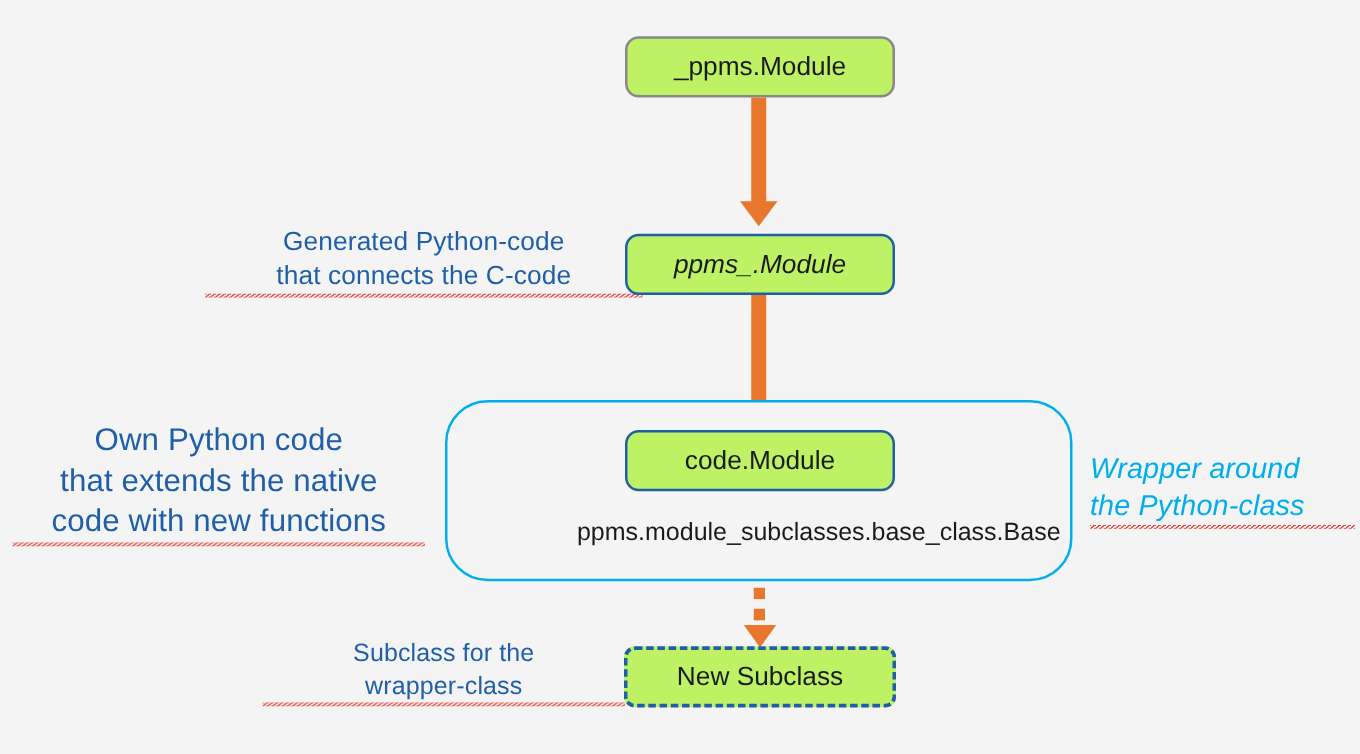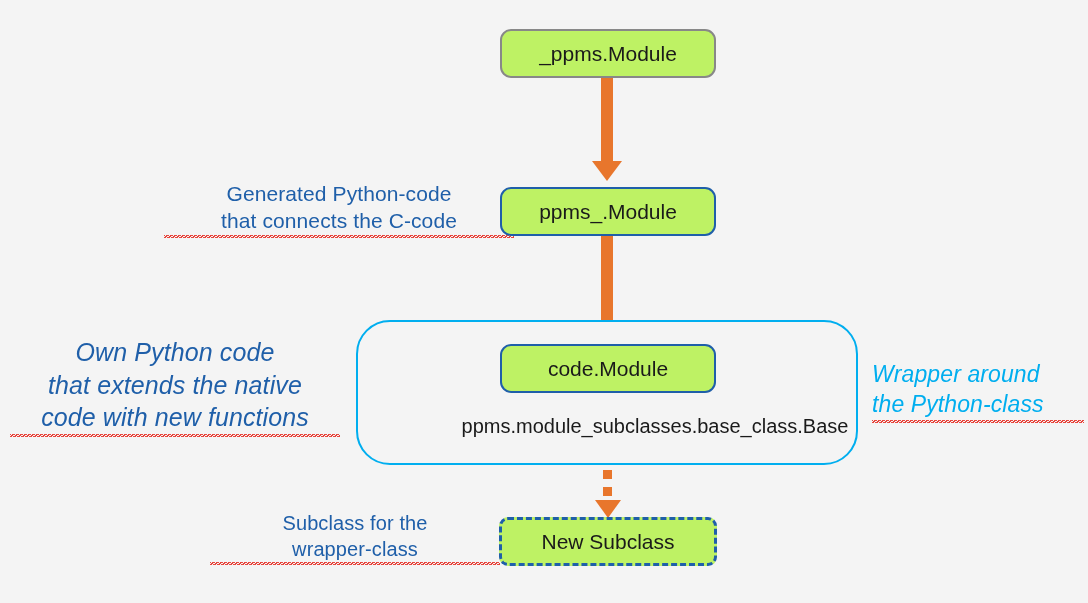--- a/index.html
+++ b/index.html
@@ -135,30 +135,30 @@
   </div>
 
   <div>
     <div class="arrow-shaft" style="left:601px; top:78px; width:12px; height:85px;"></div>
     <div class="arrow-head" style="left:592px; top:161px;"></div>
   </div>
 
   <div class="label label-blue squiggle" style="left:164px; top:180px; width:350px; font-size:21px;">Generated Python-code
 that connects the C-code</div>
 
-  <div class="box box-generated" style="left:500px; top:187px; width:216px; height:49px; font-size:21px;">
+  <div class="box box-generated" style="left:500px; top:187px; width:216px; height:49px; font-size:21px;font-style:italic;">
     <span>ppms_.Module</span>
   </div>
 
   <div>
     <div class="arrow-shaft" style="left:601px; top:236px; width:12px; height:87px;"></div>
     <div class="arrow-head" style="left:592px; top:321px;"></div>
   </div>
 
-  <div class="label label-blue squiggle" style="left:10px; top:336px; width:330px; font-size:25px;font-style:italic;">Own Python code
+  <div class="label label-blue squiggle" style="left:10px; top:336px; width:330px; font-size:25px;">Own Python code
 that extends the native
 code with new functions</div>
 
   <div class="wrapper-container" style="left:356px; top:320px; width:502px; height:145px;">
   </div>
 
   <div class="box box-wrapped" style="left:500px; top:344px; width:216px; height:49px; font-size:21px;">
     <span>code.Module</span>
   </div>
 

